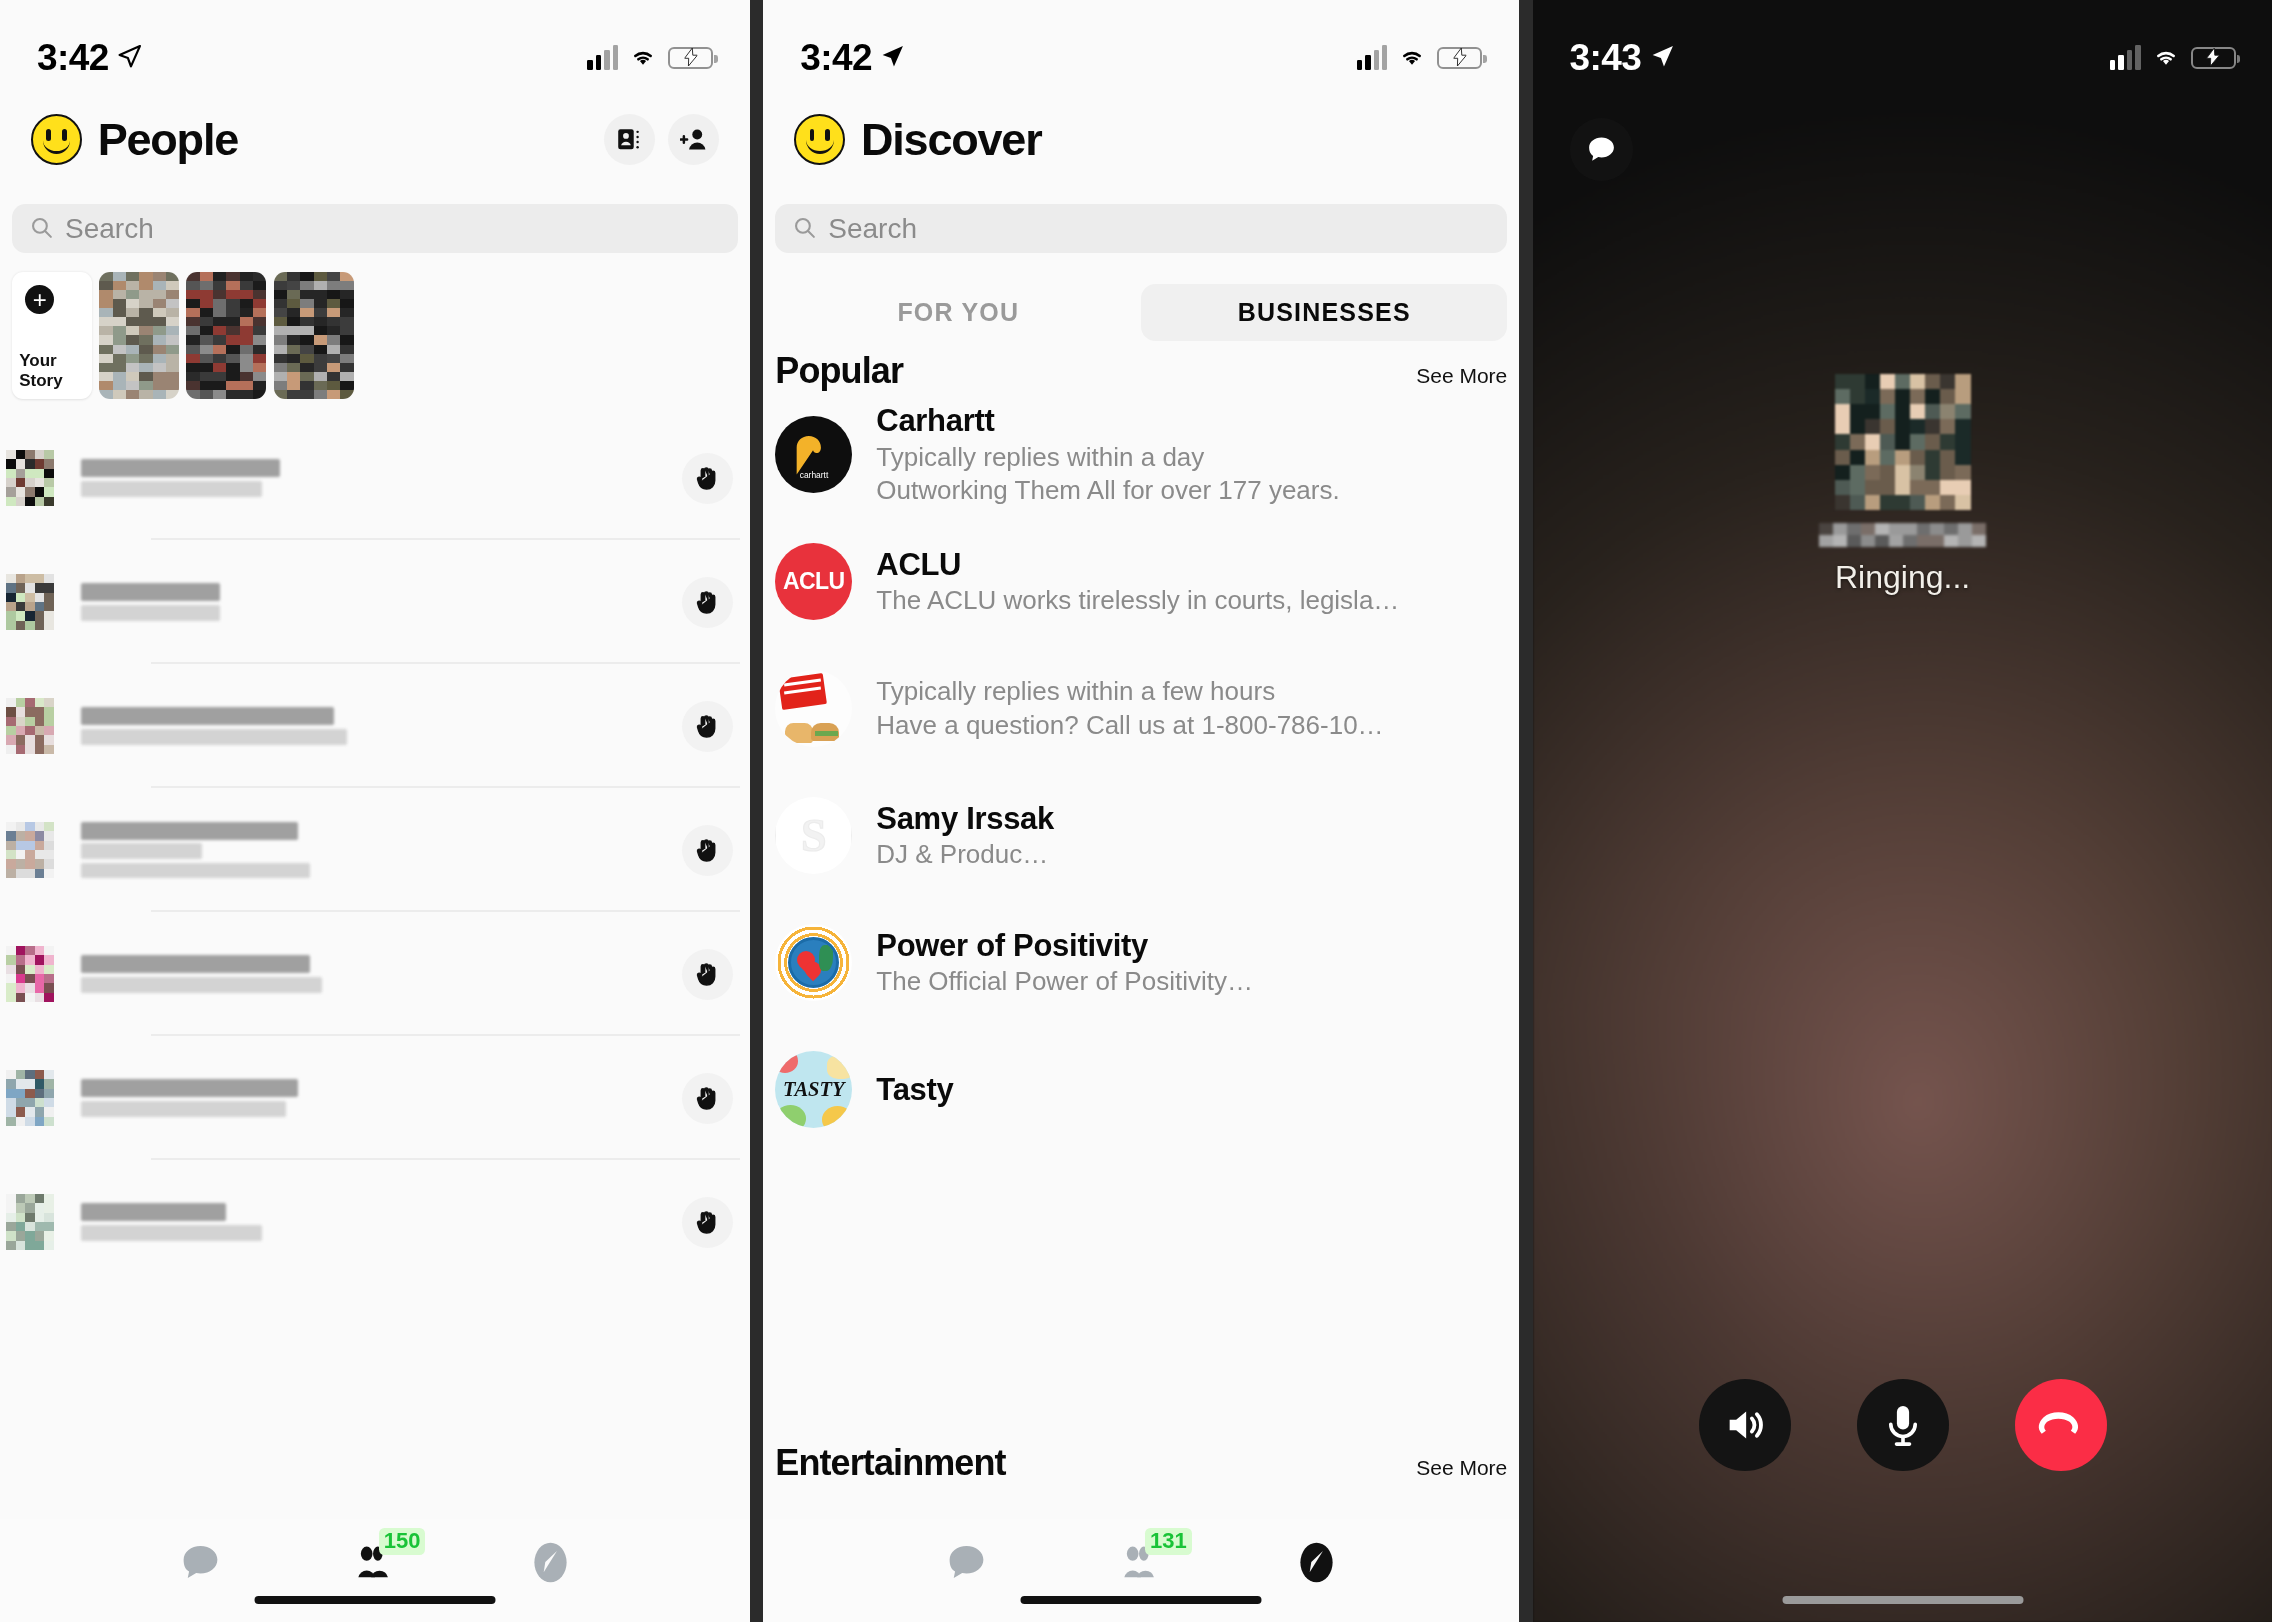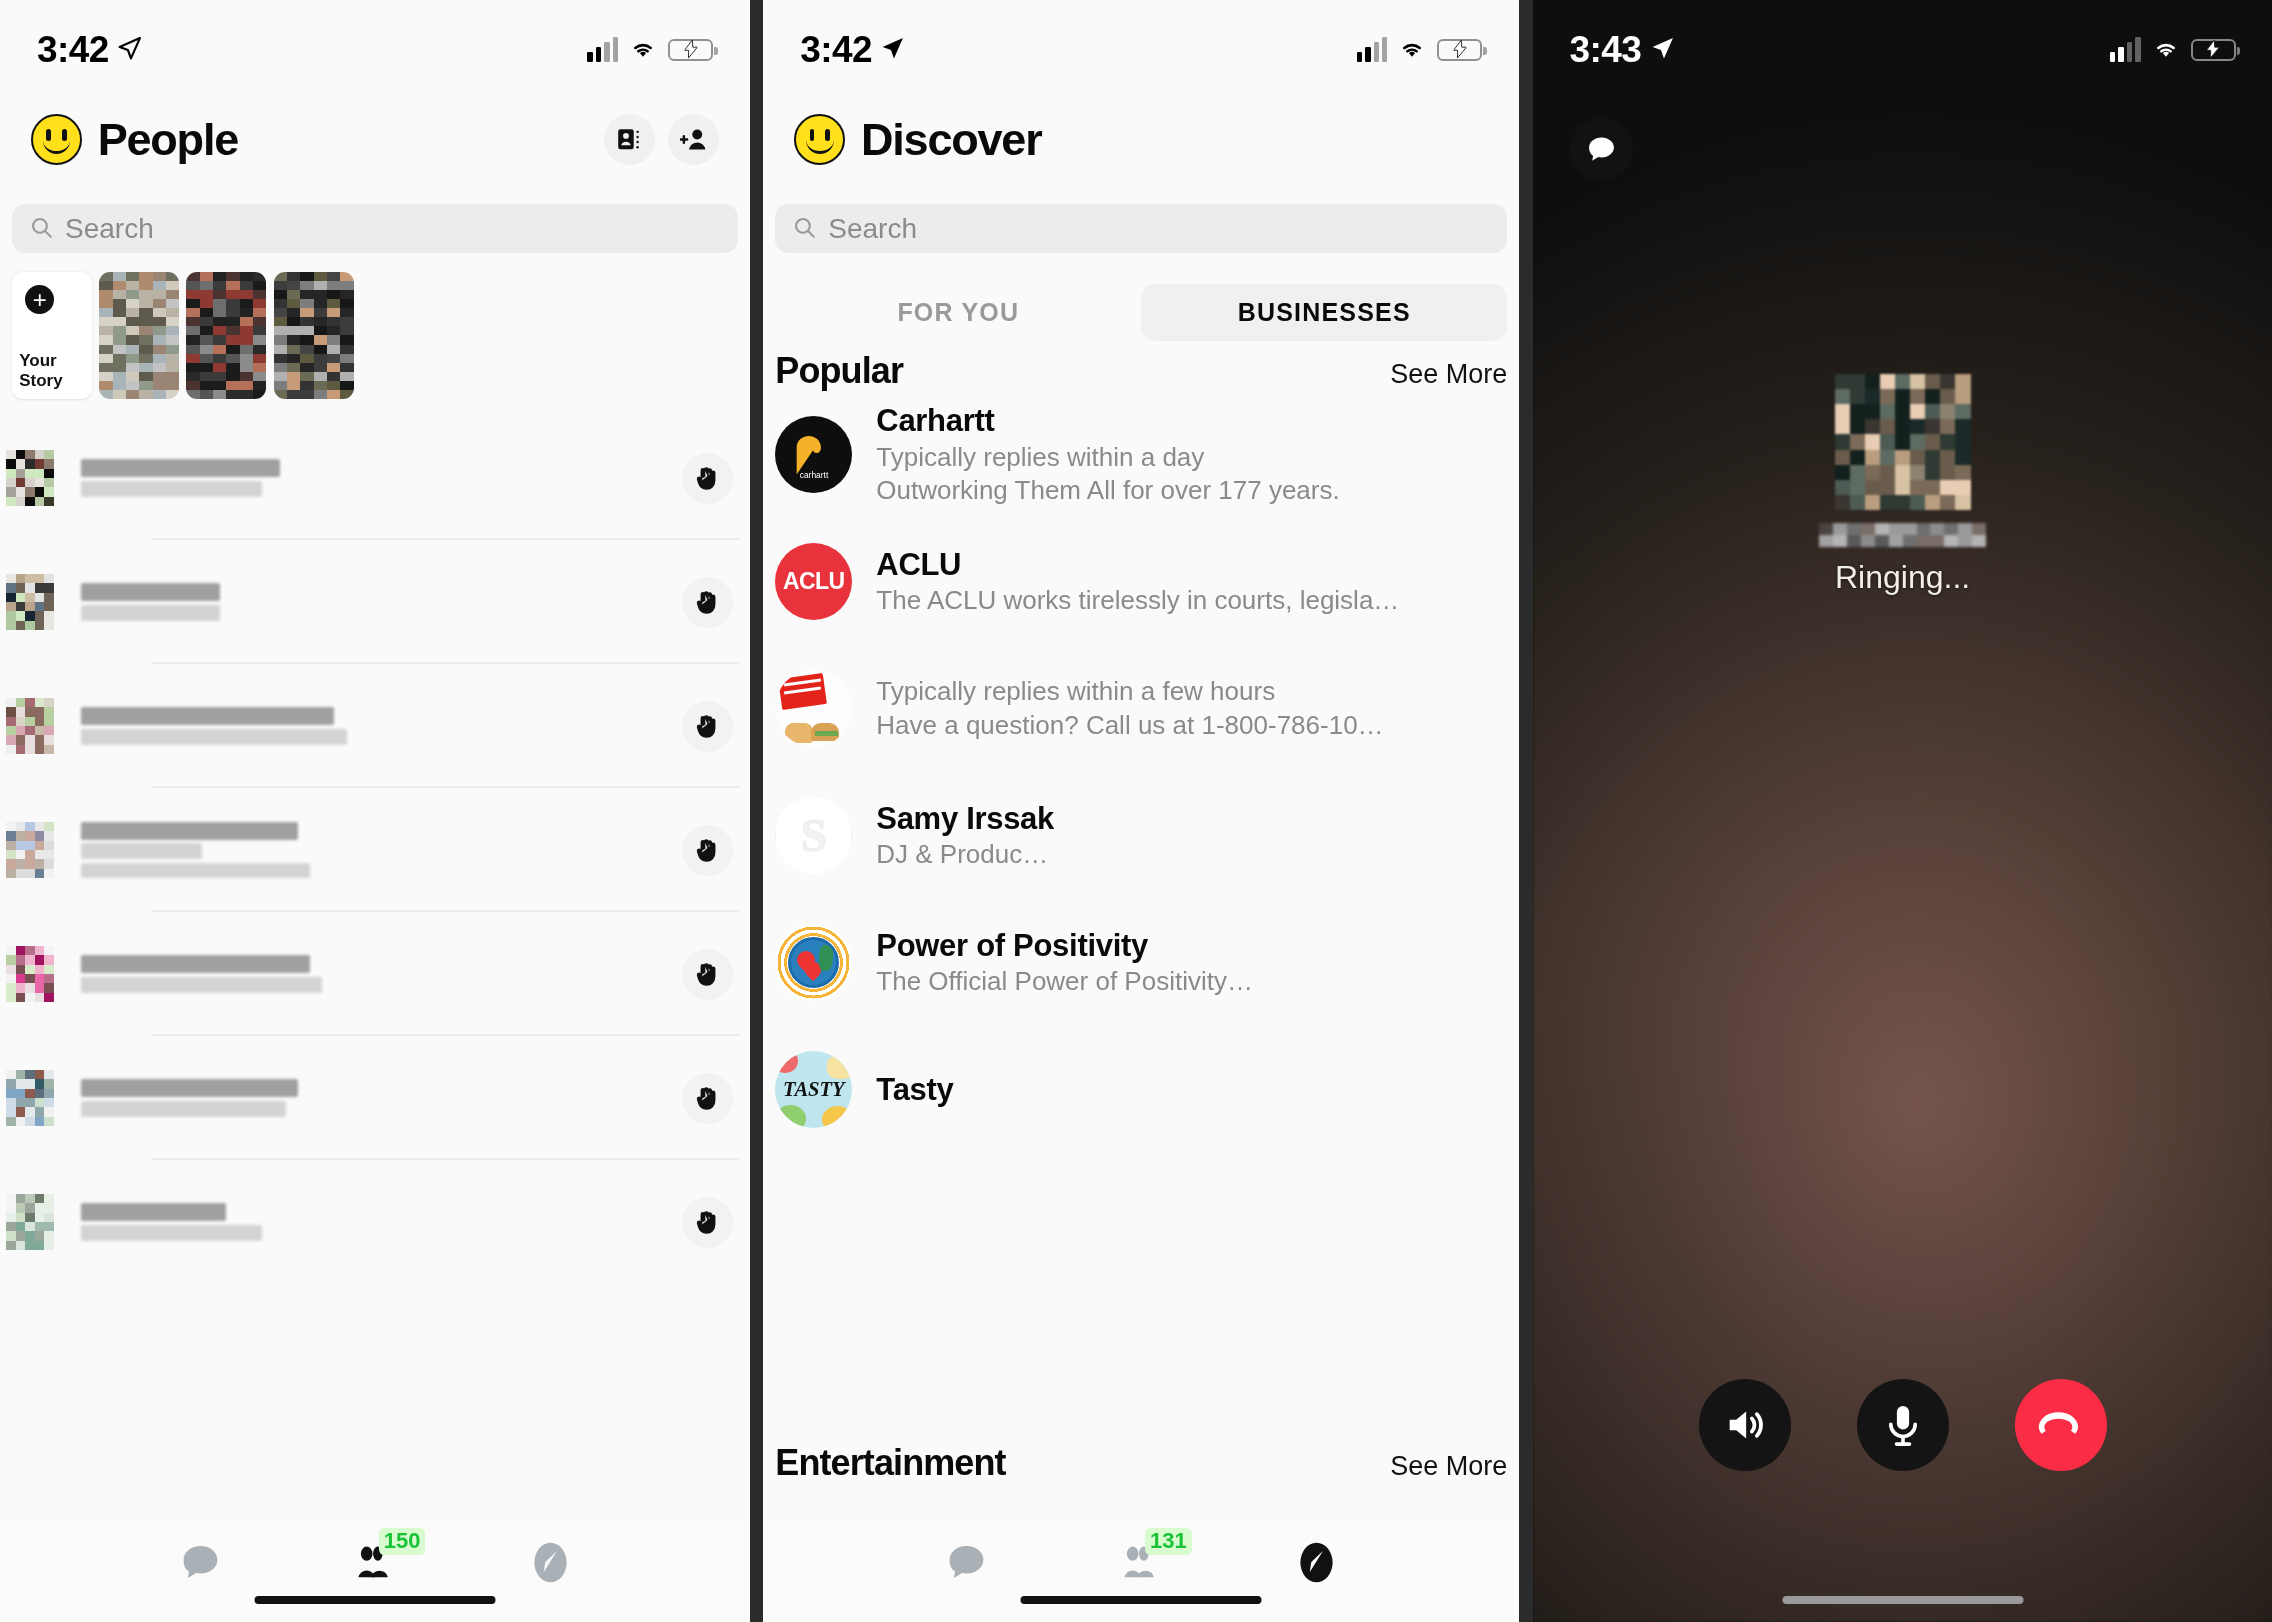--- a/index.html
+++ b/index.html
@@ -8,21 +8,21 @@
   .stage{position:relative;width:2273px;height:1622px;background:#2b2b2b;display:flex;}
 
   
   .panel{position:relative;height:1622px;overflow:hidden;flex:0 0 auto;}
   .p1{width:750px;background:#fafafa;}
   .gut{width:13.3px;background:#2b2b2b;flex:0 0 auto;}
   .p2{width:756px;background:#fafafa;}
   .p3{width:740px;background:#111;}
 
   
-  .statusbar{position:absolute;top:4px;left:0;right:0;height:91px;display:flex;align-items:center;
+  .statusbar{position:absolute;top:12px;left:0;right:0;height:91px;display:flex;align-items:center;
              justify-content:space-between;padding:0 37px;box-sizing:border-box;}
   .sb-left{display:flex;align-items:center;gap:8.4px;}
   .sb-time{font-size:37px;font-weight:700;letter-spacing:-0.6px;color:#000;}
   .dark .sb-time{color:#fff;}
   .loc-arrow{display:block;}
   .sb-right{display:flex;align-items:center;gap:11px;}
   .bars{display:flex;align-items:flex-end;gap:3px;height:24px;}
   .bars i{display:block;width:5.4px;background:#000;border-radius:1.2px;}
   .dark .bars i{background:#fff;}
   .bars i:nth-child(1){height:9.7px;}
@@ -86,21 +86,21 @@
   .homebar{position:absolute;left:50%;transform:translateX(-50%);bottom:18px;width:241px;height:7.8px;
            border-radius:4.2px;background:#111;}
 
   
   .segs{position:absolute;left:12px;right:12px;top:284px;height:57px;display:flex;}
   .seg{flex:1;display:flex;align-items:center;justify-content:center;font-size:25px;font-weight:700;
        letter-spacing:1.2px;color:#9a9a9a;border-radius:14.5px;}
   .seg.on{background:#f0f0f0;color:#0a0a0a;}
   .sect{position:absolute;left:12px;right:12px;display:flex;align-items:baseline;justify-content:space-between;}
   .sect-title{font-size:36px;font-weight:700;letter-spacing:-0.9px;color:#0a0a0a;}
-  .sect-more{font-size:27px;color:#111;}
+  .sect-more{font-size:21px;color:#111;}
   .blist{position:absolute;left:12px;right:0;top:391px;}
   .brow{height:127px;display:flex;align-items:center;}
   .bav{width:77px;height:77px;border-radius:50%;flex:0 0 auto;overflow:hidden;position:relative;
        display:flex;align-items:center;justify-content:center;}
   .btxt{margin-left:24px;display:flex;flex-direction:column;gap:2.4px;}
   .bname{font-size:31px;font-weight:700;color:#0a0a0a;letter-spacing:-0.3px;}
   .bsub{font-size:26px;color:#8a8a8a;white-space:nowrap;}
 
   
   .callbg{position:absolute;inset:0;

